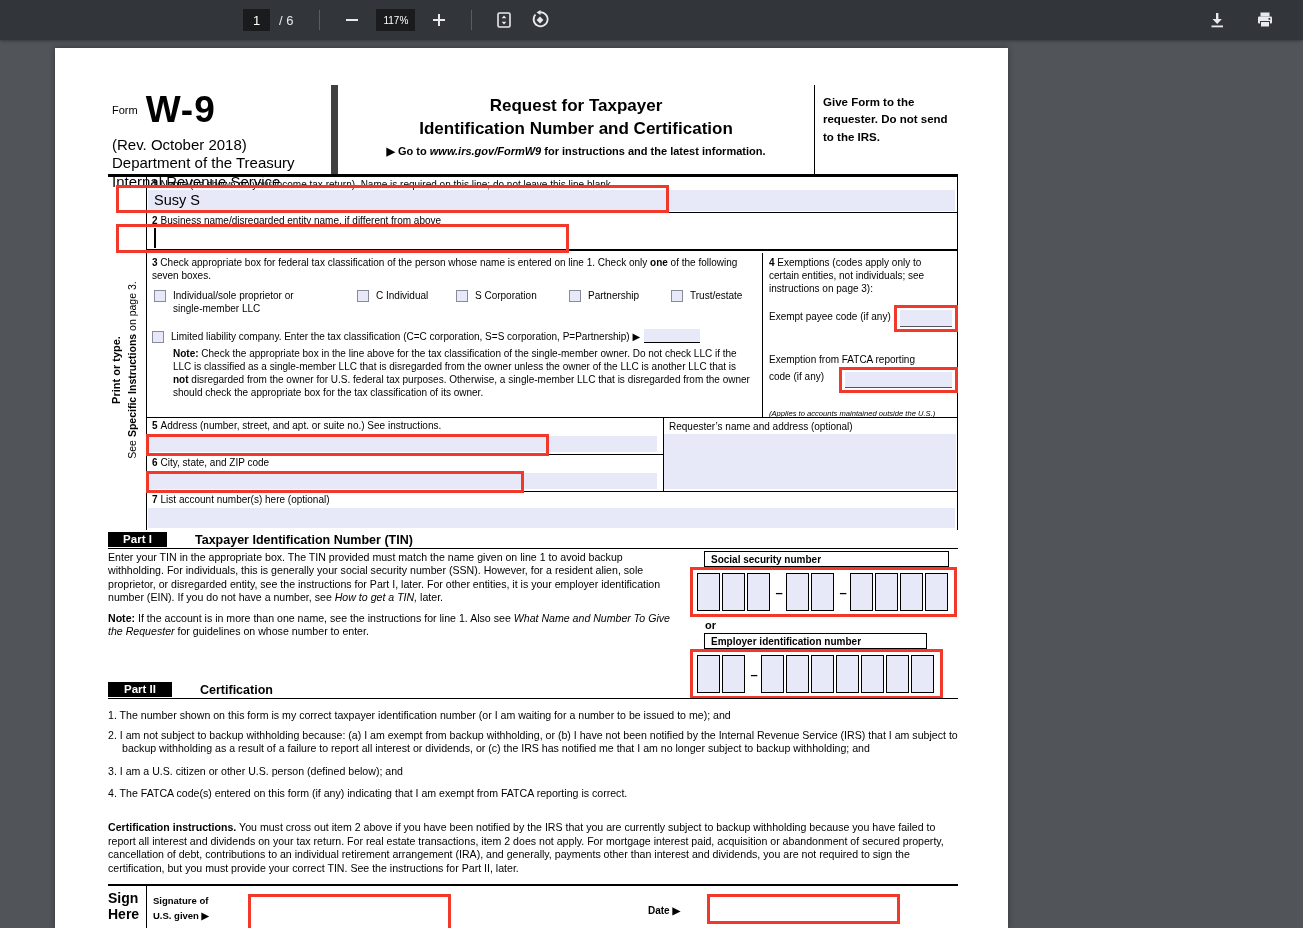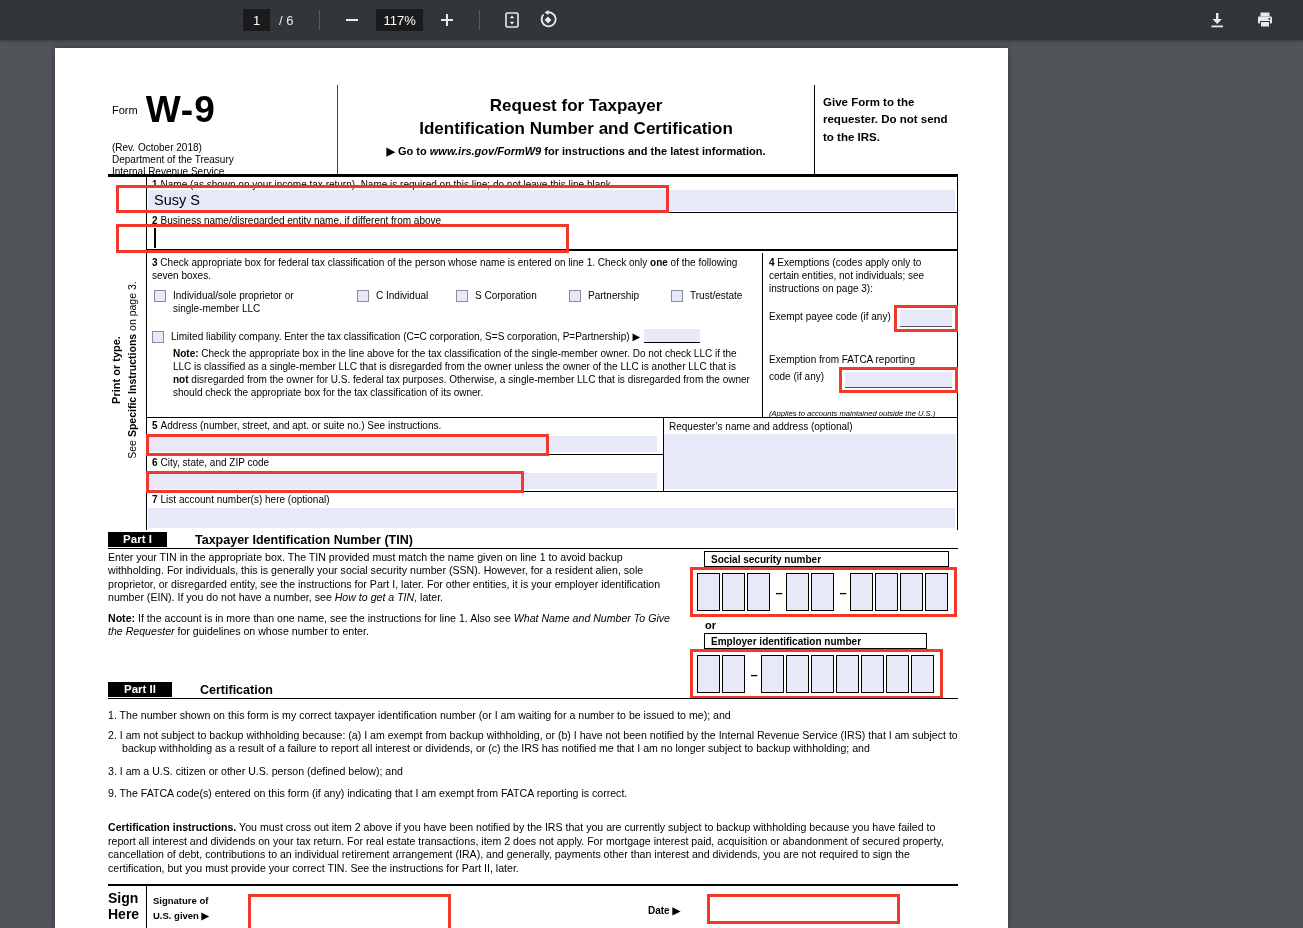--- a/index.html
+++ b/index.html
@@ -9,39 +9,39 @@
   
   .toolbar { position:absolute; top:0; left:0; width:100%; height:40px; background:#32363b;
              display:flex; align-items:center; z-index:50; box-shadow:0 1px 3px rgba(0,0,0,.35); }
   .tb-center { display:flex; align-items:center; margin-left:243px; }
   .chip { background:#191b1c; color:#fff; font-size:13px; display:flex; align-items:center; justify-content:center; }
   .page-chip { width:27px; height:22px; }
   .page-total { color:#e8eaed; font-size:13px; margin:0 12px 0 9px; }
   .tb-sep { width:1px; height:20px; background:#5a5e63; margin:0 14px; }
   .tb-btn { width:26px; height:26px; display:flex; align-items:center; justify-content:center;
             background:none; border:none; cursor:pointer; color:#e8eaed; margin:0 5px; }
-  .zoom-chip { padding:3px 7px; height:22px; font-size:13px; margin:0 6px; }
+  .zoom-chip { padding:3px 7px; height:22px; font-size:10px; margin:0 6px; }
   .tb-right { margin-left:auto; display:flex; align-items:center; margin-right:14px; }
   .tb-right .tb-btn { margin:0 11px; }
   svg.ic { display:block; }
 
   
   .page { position:absolute; left:55px; top:48px; width:953px; height:880px; background:#ffffff;
           color:#000; overflow:hidden; box-shadow:0 0 6px rgba(0,0,0,.4); }
 
   .lav { background:#e7e8f8; }
   .redbox { border:3px solid #f2372b; }
 
   
   .hdr { position:absolute; left:53px; top:37px; width:850px; height:92px; display:flex;
          border-bottom:3px solid #000; }
-  .hdr-left { width:230px; border-right:1px solid #404040; padding:4px 6px 0 4px; }
+  .hdr-left { width:230px; border-right:7px solid #404040; padding:4px 6px 0 4px; }
   .form-word { font-size:11px; vertical-align:8px; }
   .w9 { font-size:37px; font-weight:bold; letter-spacing:1px; margin-left:8px; }
-  .hdr-small { font-size:10px; line-height:1.22; margin-top:11px; }
+  .hdr-small { font-size:15px; line-height:1.22; margin-top:5px; }
   .hdr-center { flex:1; border-right:1px solid #000; text-align:center; padding-top:10px; }
   .hdr-title { font-size:17px; font-weight:bold; line-height:1.35; }
   .hdr-goto { font-size:11px; font-weight:bold; margin-top:4px; }
   .hdr-goto i { font-style:italic; }
   .hdr-right { width:143px; padding:9px 4px 0 8px; font-size:11.5px; font-weight:bold; line-height:1.5; }
 
   
   .ftable { position:absolute; left:91px; top:129px; width:812px; height:353px;
             border-left:1px solid #000; border-right:1px solid #000; font-size:10px; }
   .vlabel-wrap { position:absolute; left:-39px; top:73px; width:38px; height:240px; }
@@ -355,21 +355,21 @@
 
     <div class="part-hdr p2hdr">
       <span class="part-badge" style="width:64px;">Part II</span>
       <span class="part-title">Certification</span>
     </div>
 
     <div class="p2body">
       <div class="certitem i1">1. The number shown on this form is my correct taxpayer identification number (or I am waiting for a number to be issued to me); and</div>
       <div class="certitem i2">2. I am not subject to backup withholding because: (a) I am exempt from backup withholding, or (b) I have not been notified by the Internal Revenue Service (IRS) that I am subject to backup withholding as a result of a failure to report all interest or dividends, or (c) the IRS has notified me that I am no longer subject to backup withholding; and</div>
       <div class="certitem i3">3. I am a U.S. citizen or other U.S. person (defined below); and</div>
-      <div class="certitem i4">9. The FATCA code(s) entered on this form (if any) indicating that I am exempt from FATCA reporting is correct.</div>
+      <div class="certitem i4">4. The FATCA code(s) entered on this form (if any) indicating that I am exempt from FATCA reporting is correct.</div>
     </div>
 
     <div class="certinstr"><b>Certification instructions.</b><span> You must cross out item 2 above if you have been notified by the IRS that you are currently subject to backup withholding because you have failed to report all interest and dividends on your tax return. For real estate transactions, item 2 does not apply. For mortgage interest paid, acquisition or abandonment of secured property, cancellation of debt, contributions to an individual retirement arrangement (IRA), and generally, payments other than interest and dividends, you are not required to sign the certification, but you must provide your correct TIN. See the instructions for Part II, later.</span></div>
 
     <div class="signrow">
       <div class="sign-here">
         <div>Sign</div>
         <div>Here</div>
       </div>
       <div class="sign-divider"></div>

